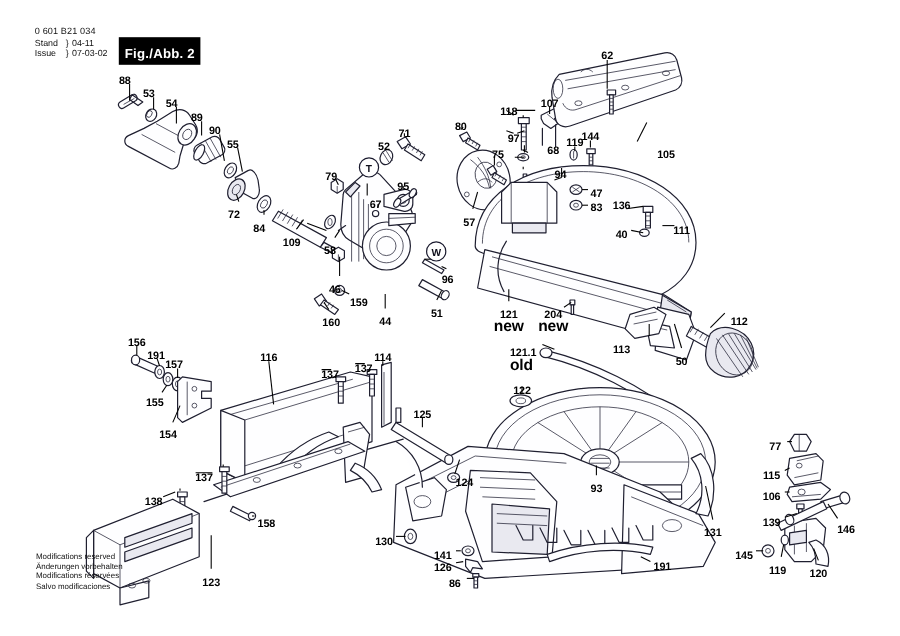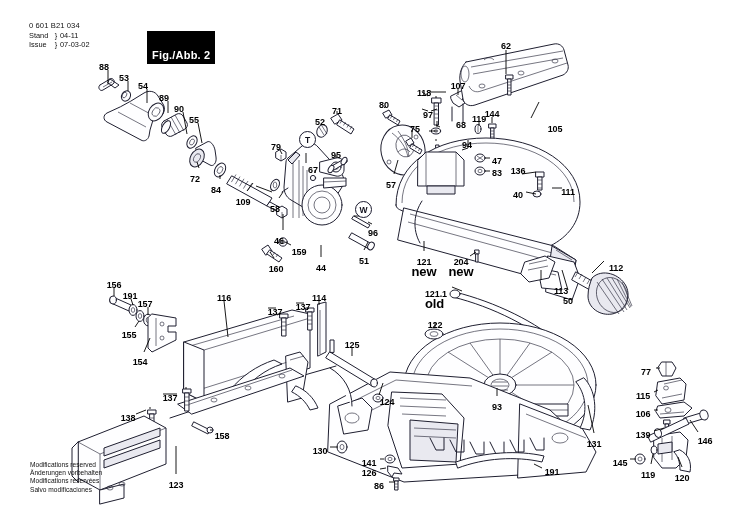--- a/index.html
+++ b/index.html
@@ -11,21 +11,21 @@
   
   #header{position:absolute;left:29px;top:22px;font-size:7.4px;line-height:8.6px;color:#111;}
   #header .code{font-size:7.6px;letter-spacing:.1px;margin-bottom:1.5px;}
   #header .rows{position:relative;display:block;}
   #header .rw{display:flex;align-items:baseline;white-space:nowrap;}
   #header .lbl{display:inline-block;width:23px;}
   #header .brc{display:inline-block;width:8px;text-align:center;}
   #header .val{display:inline-block;}
 
   #figbox{position:absolute;left:99px;top:31px;background:#000;color:#fff;
-          font-size:11px;font-weight:bold;padding:18px 5px 3px 5px;letter-spacing:.2px;margin-left:48px;}
+          font-size:11px;font-weight:bold;padding:8px 5px 3px 5px;letter-spacing:.2px;}
 
   
   #footer{position:absolute;left:30px;top:461px;font-size:6.6px;line-height:8.2px;color:#111;}
 
   
   #art{position:absolute;left:0;top:0;width:750px;height:530px;}
 
   
   .cal{position:absolute;font-size:9px;font-weight:bold;color:#000;
        white-space:nowrap;line-height:9.5px;letter-spacing:-.1px;}
@@ -693,21 +693,21 @@
       <div class="cal ctr" style="left: 492px; top: 110px;"><span>144</span></div>
       <div class="cal ctr" style="left: 467px; top: 141px;"><span>94</span></div>
       <div class="cal ctr" style="left: 506px; top: 42px;"><span>62</span></div>
       <div class="cal ctr" style="left: 531px; top: 125px; margin-left: 24px;"><span>105</span></div>
       <div class="cal ctr" style="left: 497px; top: 157px;"><span>47</span></div>
       <div class="cal ctr" style="left: 497px; top: 169px;"><span>83</span></div>
       <div class="cal ctr" style="left: 518px; top: 167px;"><span>136</span></div>
       <div class="cal ctr" style="left: 518px; top: 191px;"><span>40</span></div>
       <div class="cal ctr" style="left: 568px; top: 188px;"><span>111</span></div>
       <div class="cal ctr" style="left: 616px; top: 264px;"><span>112</span></div>
-      <div class="cal ctr" style="left: 561px; top: 287px;"><span>113</span></div>
+      <div class="cal ctr" style="left: 518px; top: 287px;"><span>113</span></div>
       <div class="cal ctr" style="left: 568px; top: 297px;"><span>50</span></div>
       <div class="cal ctr two" style="left: 424px; top: 258px;"><span>121</span><span class="sub">new</span></div>
       <div class="cal ctr two" style="left: 461px; top: 258px;"><span>204</span><span class="sub">new</span></div>
       <div class="cal rt two" style="left: 447px; top: 290px;"><span>121.1</span><span class="sub">old</span></div>
       <div class="cal ctr" style="left: 435px; top: 321px;"><span>122</span></div>
       <div class="cal ctr" style="left: 497px; top: 403px;"><span>93</span></div>
       <div class="cal ctr" style="left: 114px; top: 281px;"><span>156</span></div>
       <div class="cal ctr" style="left: 130px; top: 292px;"><span>191</span></div>
       <div class="cal ctr" style="left: 145px; top: 300px;"><span>157</span></div>
       <div class="cal ctr" style="left: 129px; top: 331px;"><span>155</span></div>

